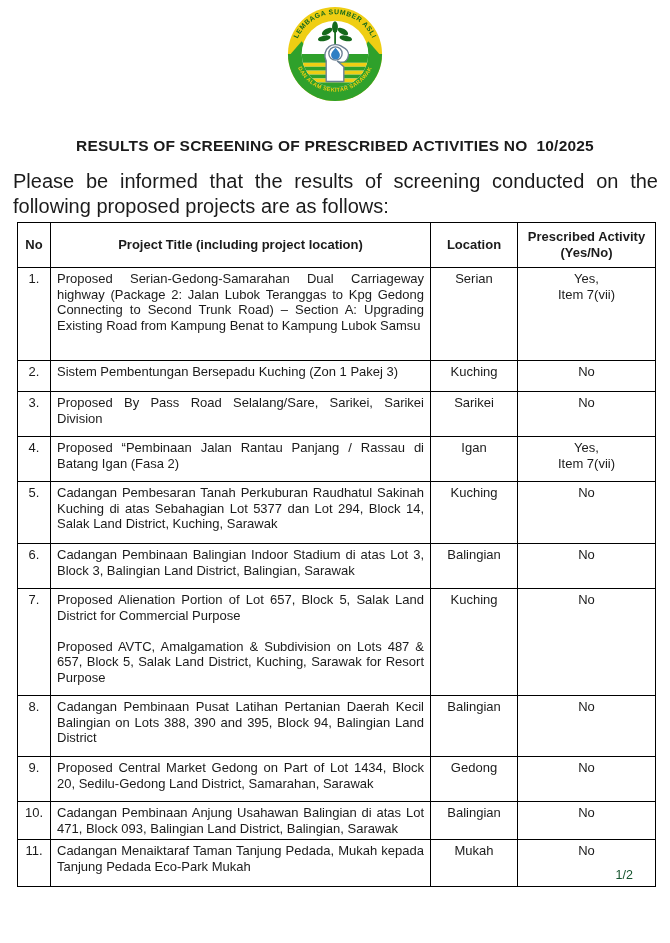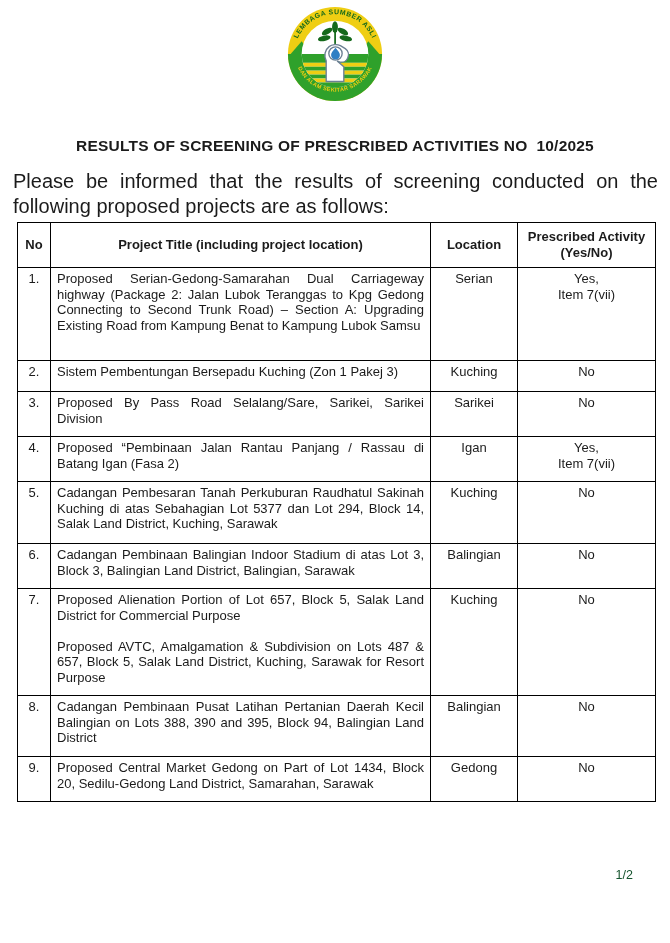--- a/index.html
+++ b/index.html
@@ -223,18 +223,30 @@
         <td class="title-cell">Cadangan Pembinaan Pusat Latihan Pertanian Daerah Kecil Balingian on Lots 388, 390 and 395, Block 94, Balingian Land District</td>
         <td class="loc-cell">Balingian</td>
         <td class="act-cell">No</td>
       </tr>
       <tr>
         <td class="no-cell">9.</td>
         <td class="title-cell">Proposed Central Market Gedong on Part of Lot 1434, Block 20, Sedilu-Gedong Land District, Samarahan, Sarawak</td>
         <td class="loc-cell">Gedong</td>
         <td class="act-cell">No</td>
       </tr>
+      <tr>
+        <td class="no-cell">10.</td>
+        <td class="title-cell">Cadangan Pembinaan Anjung Usahawan Balingian di atas Lot 471, Block 093, Balingian Land District, Balingian, Sarawak</td>
+        <td class="loc-cell">Balingian</td>
+        <td class="act-cell">No</td>
+      </tr>
+      <tr>
+        <td class="no-cell">11.</td>
+        <td class="title-cell">Cadangan Menaiktaraf Taman Tanjung Pedada, Mukah kepada Tanjung Pedada Eco-Park Mukah</td>
+        <td class="loc-cell">Mukah</td>
+        <td class="act-cell">No</td>
+      </tr>
     </tbody>
   </table>
 
   <div class="page-number">1/2</div>
 
 </div>
 
 </body></html>

